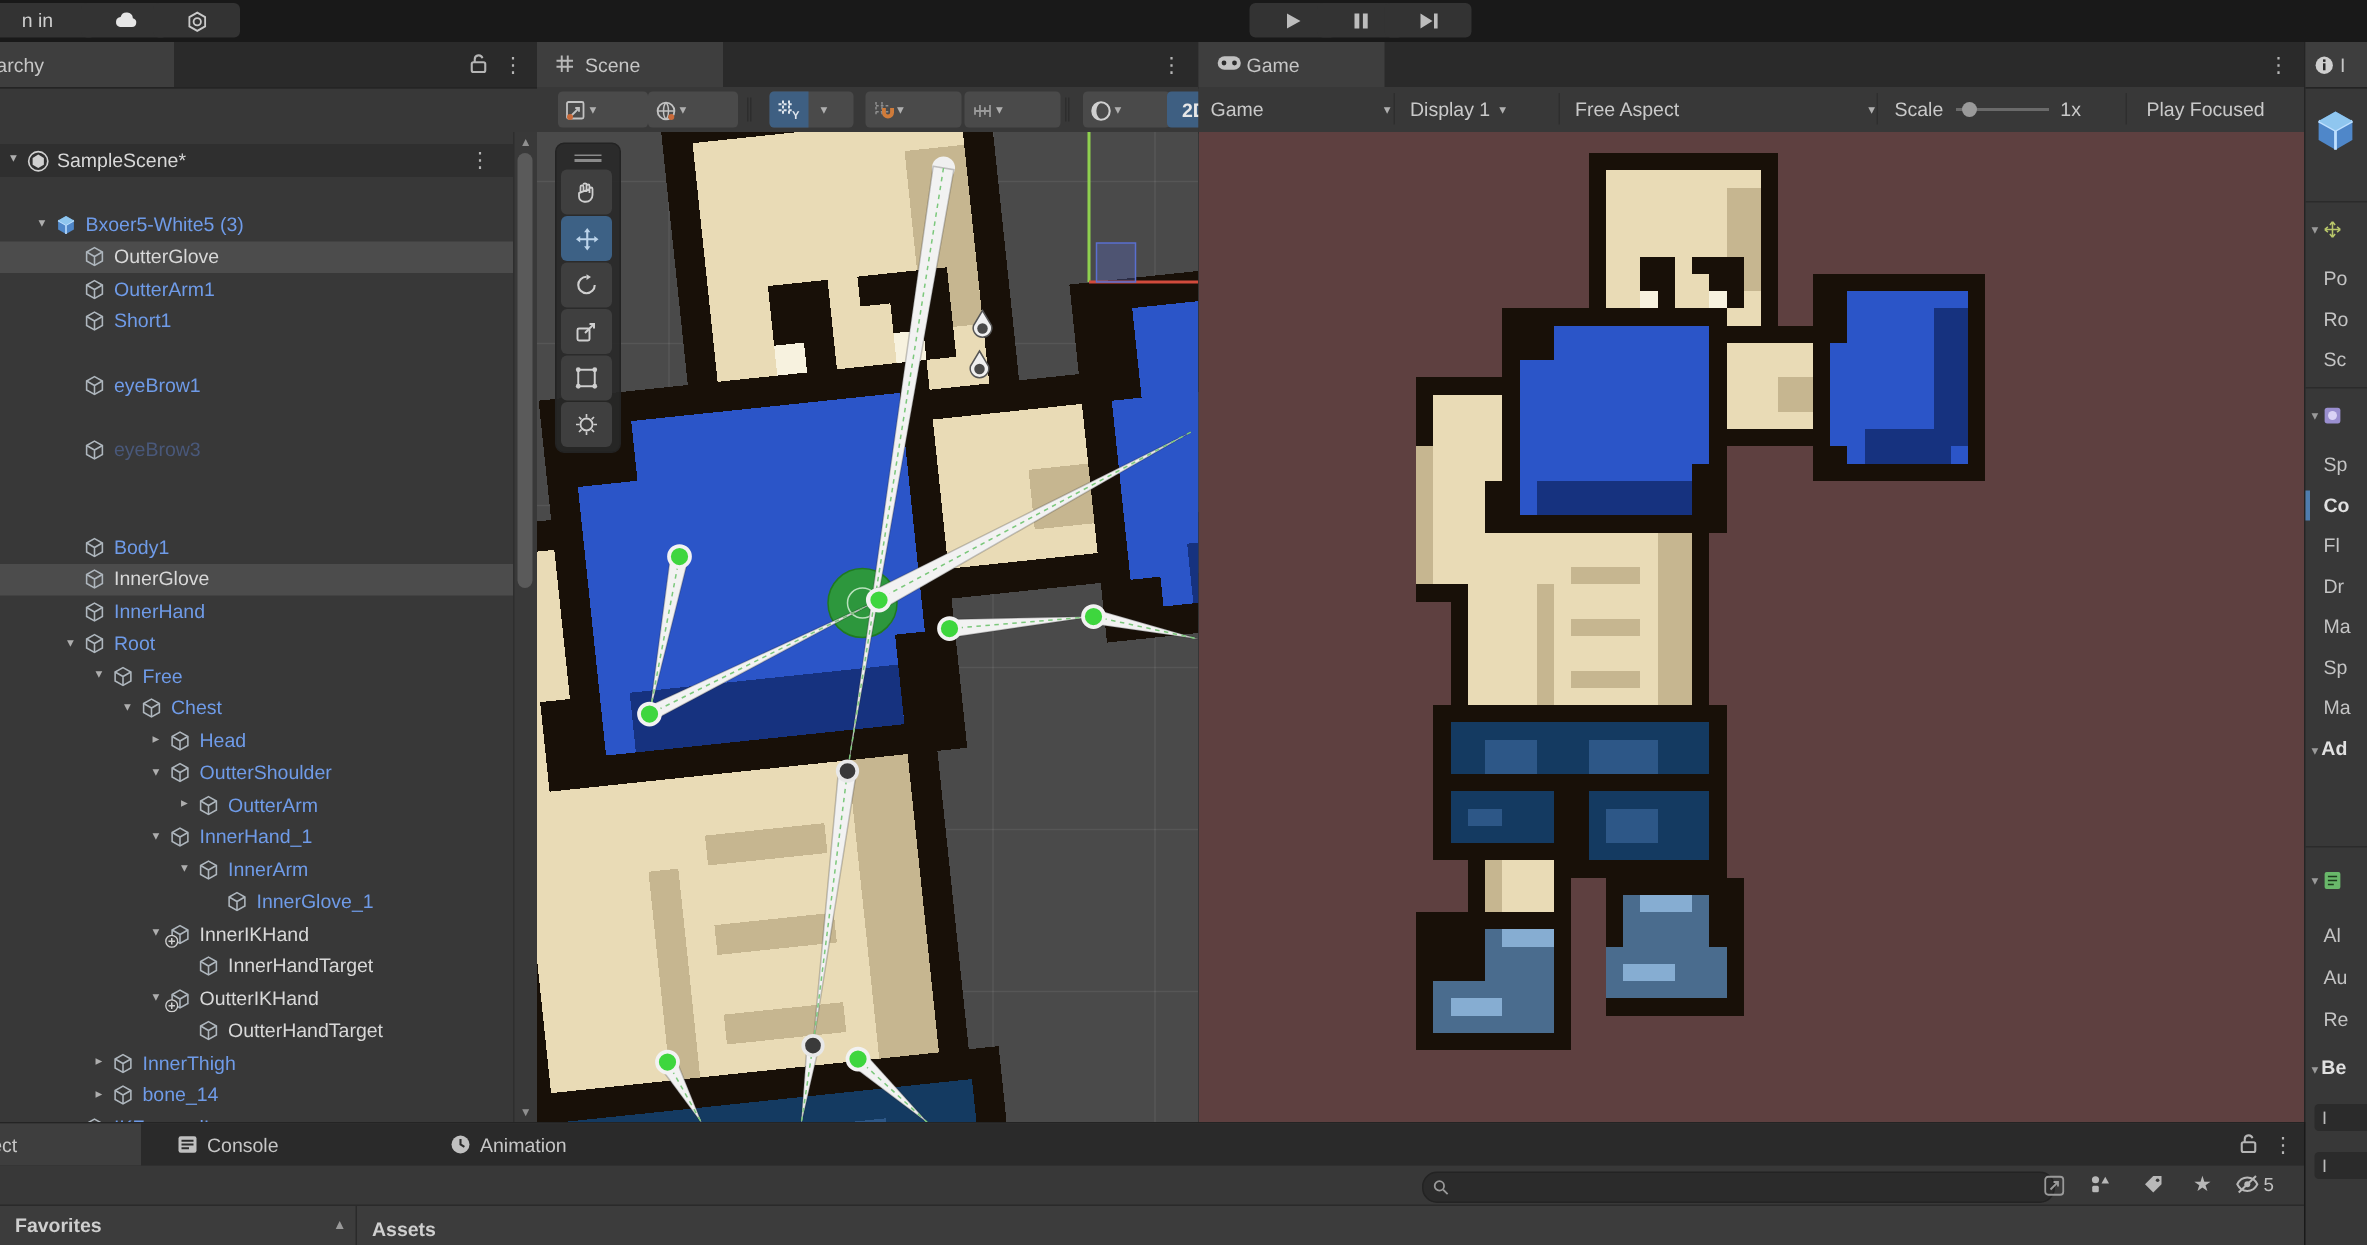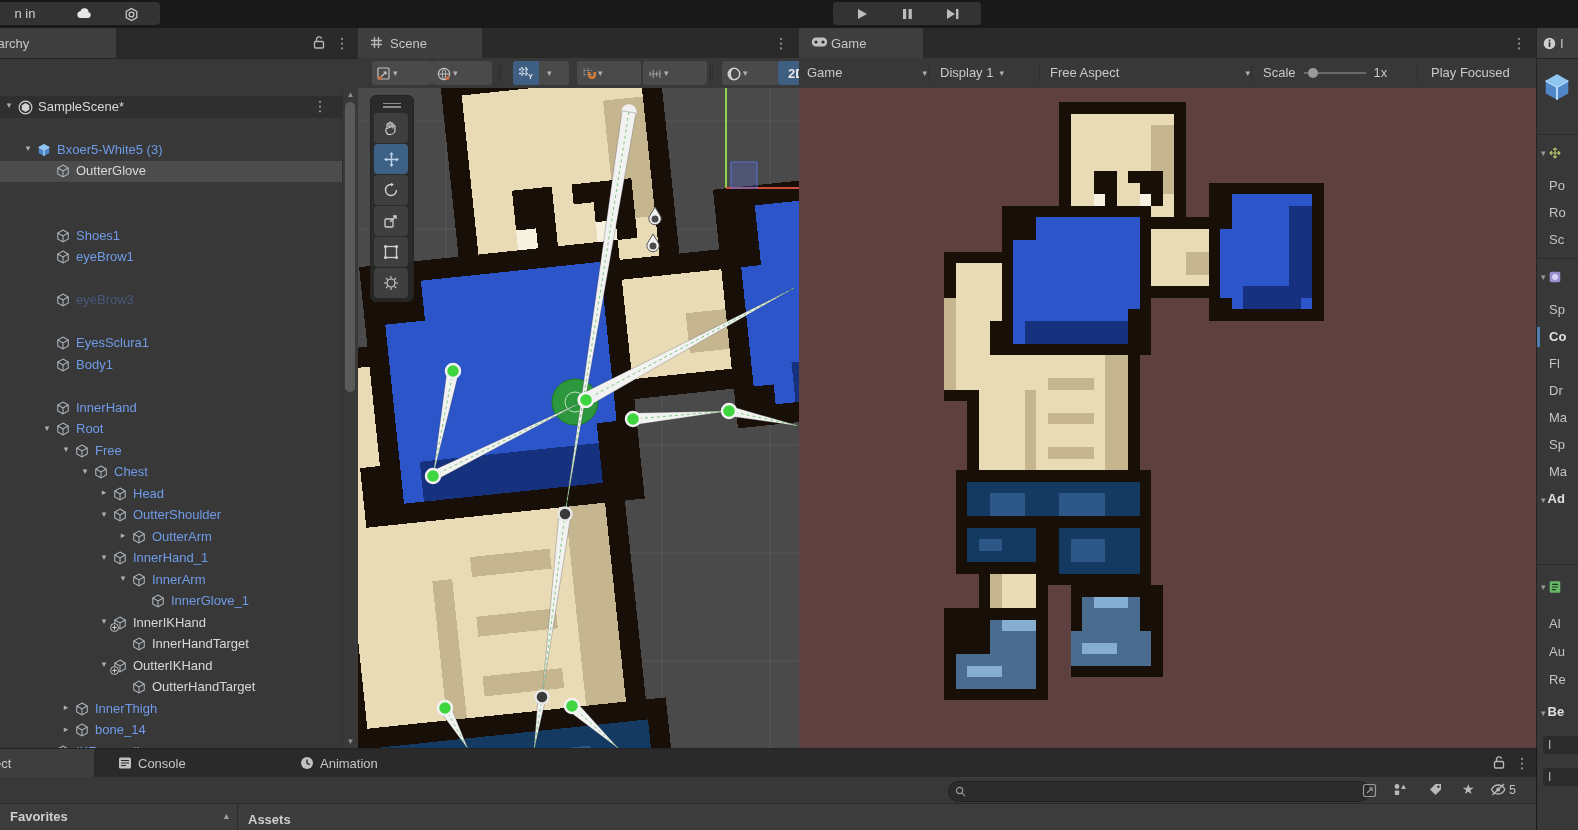--- a/index.html
+++ b/index.html
@@ -145,64 +145,73 @@
         </div>
         <div class="trow sel" style="top: 72.5px;">
           <span class="ticon" style="left:56px">
             <svg width="14" height="14" viewBox="0 0 16 16">
               <path d="M8 1.2 14 4.6v6.8L8 14.8 2 11.4V4.6Z" fill="none" stroke="#aeb6bd" stroke-width="1.2"></path>
               <path d="M2 4.6 8 8l6-3.4M8 8v6.8" fill="none" stroke="#aeb6bd" stroke-width="1.2"></path>
             </svg>
           </span>
           <span class="tlabel c-white" style="left:76px">OutterGlove</span>
         </div>
-        <div class="trow" style="top: 137px;">
+        <div class="trow" style="top: 94px;">
           <span class="ticon" style="left:56px">
             <svg width="14" height="14" viewBox="0 0 16 16">
               <path d="M8 1.2 14 4.6v6.8L8 14.8 2 11.4V4.6Z" fill="none" stroke="#aeb6bd" stroke-width="1.2"></path>
               <path d="M2 4.6 8 8l6-3.4M8 8v6.8" fill="none" stroke="#aeb6bd" stroke-width="1.2"></path>
             </svg>
           </span>
-          <span class="tlabel c-blue" style="left:76px">Shoes1</span>
+          <span class="tlabel c-blue" style="left:76px">OutterArm1</span>
+        </div>
+        <div class="trow" style="top: 115.5px;">
+          <span class="ticon" style="left:56px">
+            <svg width="14" height="14" viewBox="0 0 16 16">
+              <path d="M8 1.2 14 4.6v6.8L8 14.8 2 11.4V4.6Z" fill="none" stroke="#aeb6bd" stroke-width="1.2"></path>
+              <path d="M2 4.6 8 8l6-3.4M8 8v6.8" fill="none" stroke="#aeb6bd" stroke-width="1.2"></path>
+            </svg>
+          </span>
+          <span class="tlabel c-blue" style="left:76px">Short1</span>
         </div>
         <div class="trow" style="top: 158.5px;">
           <span class="ticon" style="left:56px">
             <svg width="14" height="14" viewBox="0 0 16 16">
               <path d="M8 1.2 14 4.6v6.8L8 14.8 2 11.4V4.6Z" fill="none" stroke="#aeb6bd" stroke-width="1.2"></path>
               <path d="M2 4.6 8 8l6-3.4M8 8v6.8" fill="none" stroke="#aeb6bd" stroke-width="1.2"></path>
             </svg>
           </span>
           <span class="tlabel c-blue" style="left:76px">eyeBrow1</span>
         </div>
         <div class="trow" style="top: 201.5px;">
           <span class="ticon" style="left:56px">
             <svg width="14" height="14" viewBox="0 0 16 16">
               <path d="M8 1.2 14 4.6v6.8L8 14.8 2 11.4V4.6Z" fill="none" stroke="#aeb6bd" stroke-width="1.2"></path>
               <path d="M2 4.6 8 8l6-3.4M8 8v6.8" fill="none" stroke="#aeb6bd" stroke-width="1.2"></path>
             </svg>
           </span>
           <span class="tlabel c-dim" style="left:76px">eyeBrow3</span>
         </div>
-        <div class="trow" style="top: 244.5px;">
-          <span class="ticon" style="left:56px">
-            <svg width="14" height="14" viewBox="0 0 16 16">
-              <path d="M8 1.2 14 4.6v6.8L8 14.8 2 11.4V4.6Z" fill="none" stroke="#aeb6bd" stroke-width="1.2"></path>
-              <path d="M2 4.6 8 8l6-3.4M8 8v6.8" fill="none" stroke="#aeb6bd" stroke-width="1.2"></path>
-            </svg>
-          </span>
-          <span class="tlabel c-blue" style="left:76px">EyesSclura1</span>
-        </div>
         <div class="trow" style="top: 266px;">
           <span class="ticon" style="left:56px">
             <svg width="14" height="14" viewBox="0 0 16 16">
               <path d="M8 1.2 14 4.6v6.8L8 14.8 2 11.4V4.6Z" fill="none" stroke="#aeb6bd" stroke-width="1.2"></path>
               <path d="M2 4.6 8 8l6-3.4M8 8v6.8" fill="none" stroke="#aeb6bd" stroke-width="1.2"></path>
             </svg>
           </span>
           <span class="tlabel c-blue" style="left:76px">Body1</span>
+        </div>
+        <div class="trow sel" style="top: 287.5px;">
+          <span class="ticon" style="left:56px">
+            <svg width="14" height="14" viewBox="0 0 16 16">
+              <path d="M8 1.2 14 4.6v6.8L8 14.8 2 11.4V4.6Z" fill="none" stroke="#aeb6bd" stroke-width="1.2"></path>
+              <path d="M2 4.6 8 8l6-3.4M8 8v6.8" fill="none" stroke="#aeb6bd" stroke-width="1.2"></path>
+            </svg>
+          </span>
+          <span class="tlabel c-white" style="left:76px">InnerGlove</span>
         </div>
         <div class="trow" style="top: 309px;">
           <span class="ticon" style="left:56px">
             <svg width="14" height="14" viewBox="0 0 16 16">
               <path d="M8 1.2 14 4.6v6.8L8 14.8 2 11.4V4.6Z" fill="none" stroke="#aeb6bd" stroke-width="1.2"></path>
               <path d="M2 4.6 8 8l6-3.4M8 8v6.8" fill="none" stroke="#aeb6bd" stroke-width="1.2"></path>
             </svg>
           </span>
           <span class="tlabel c-blue" style="left:76px">InnerHand</span>
         </div>

